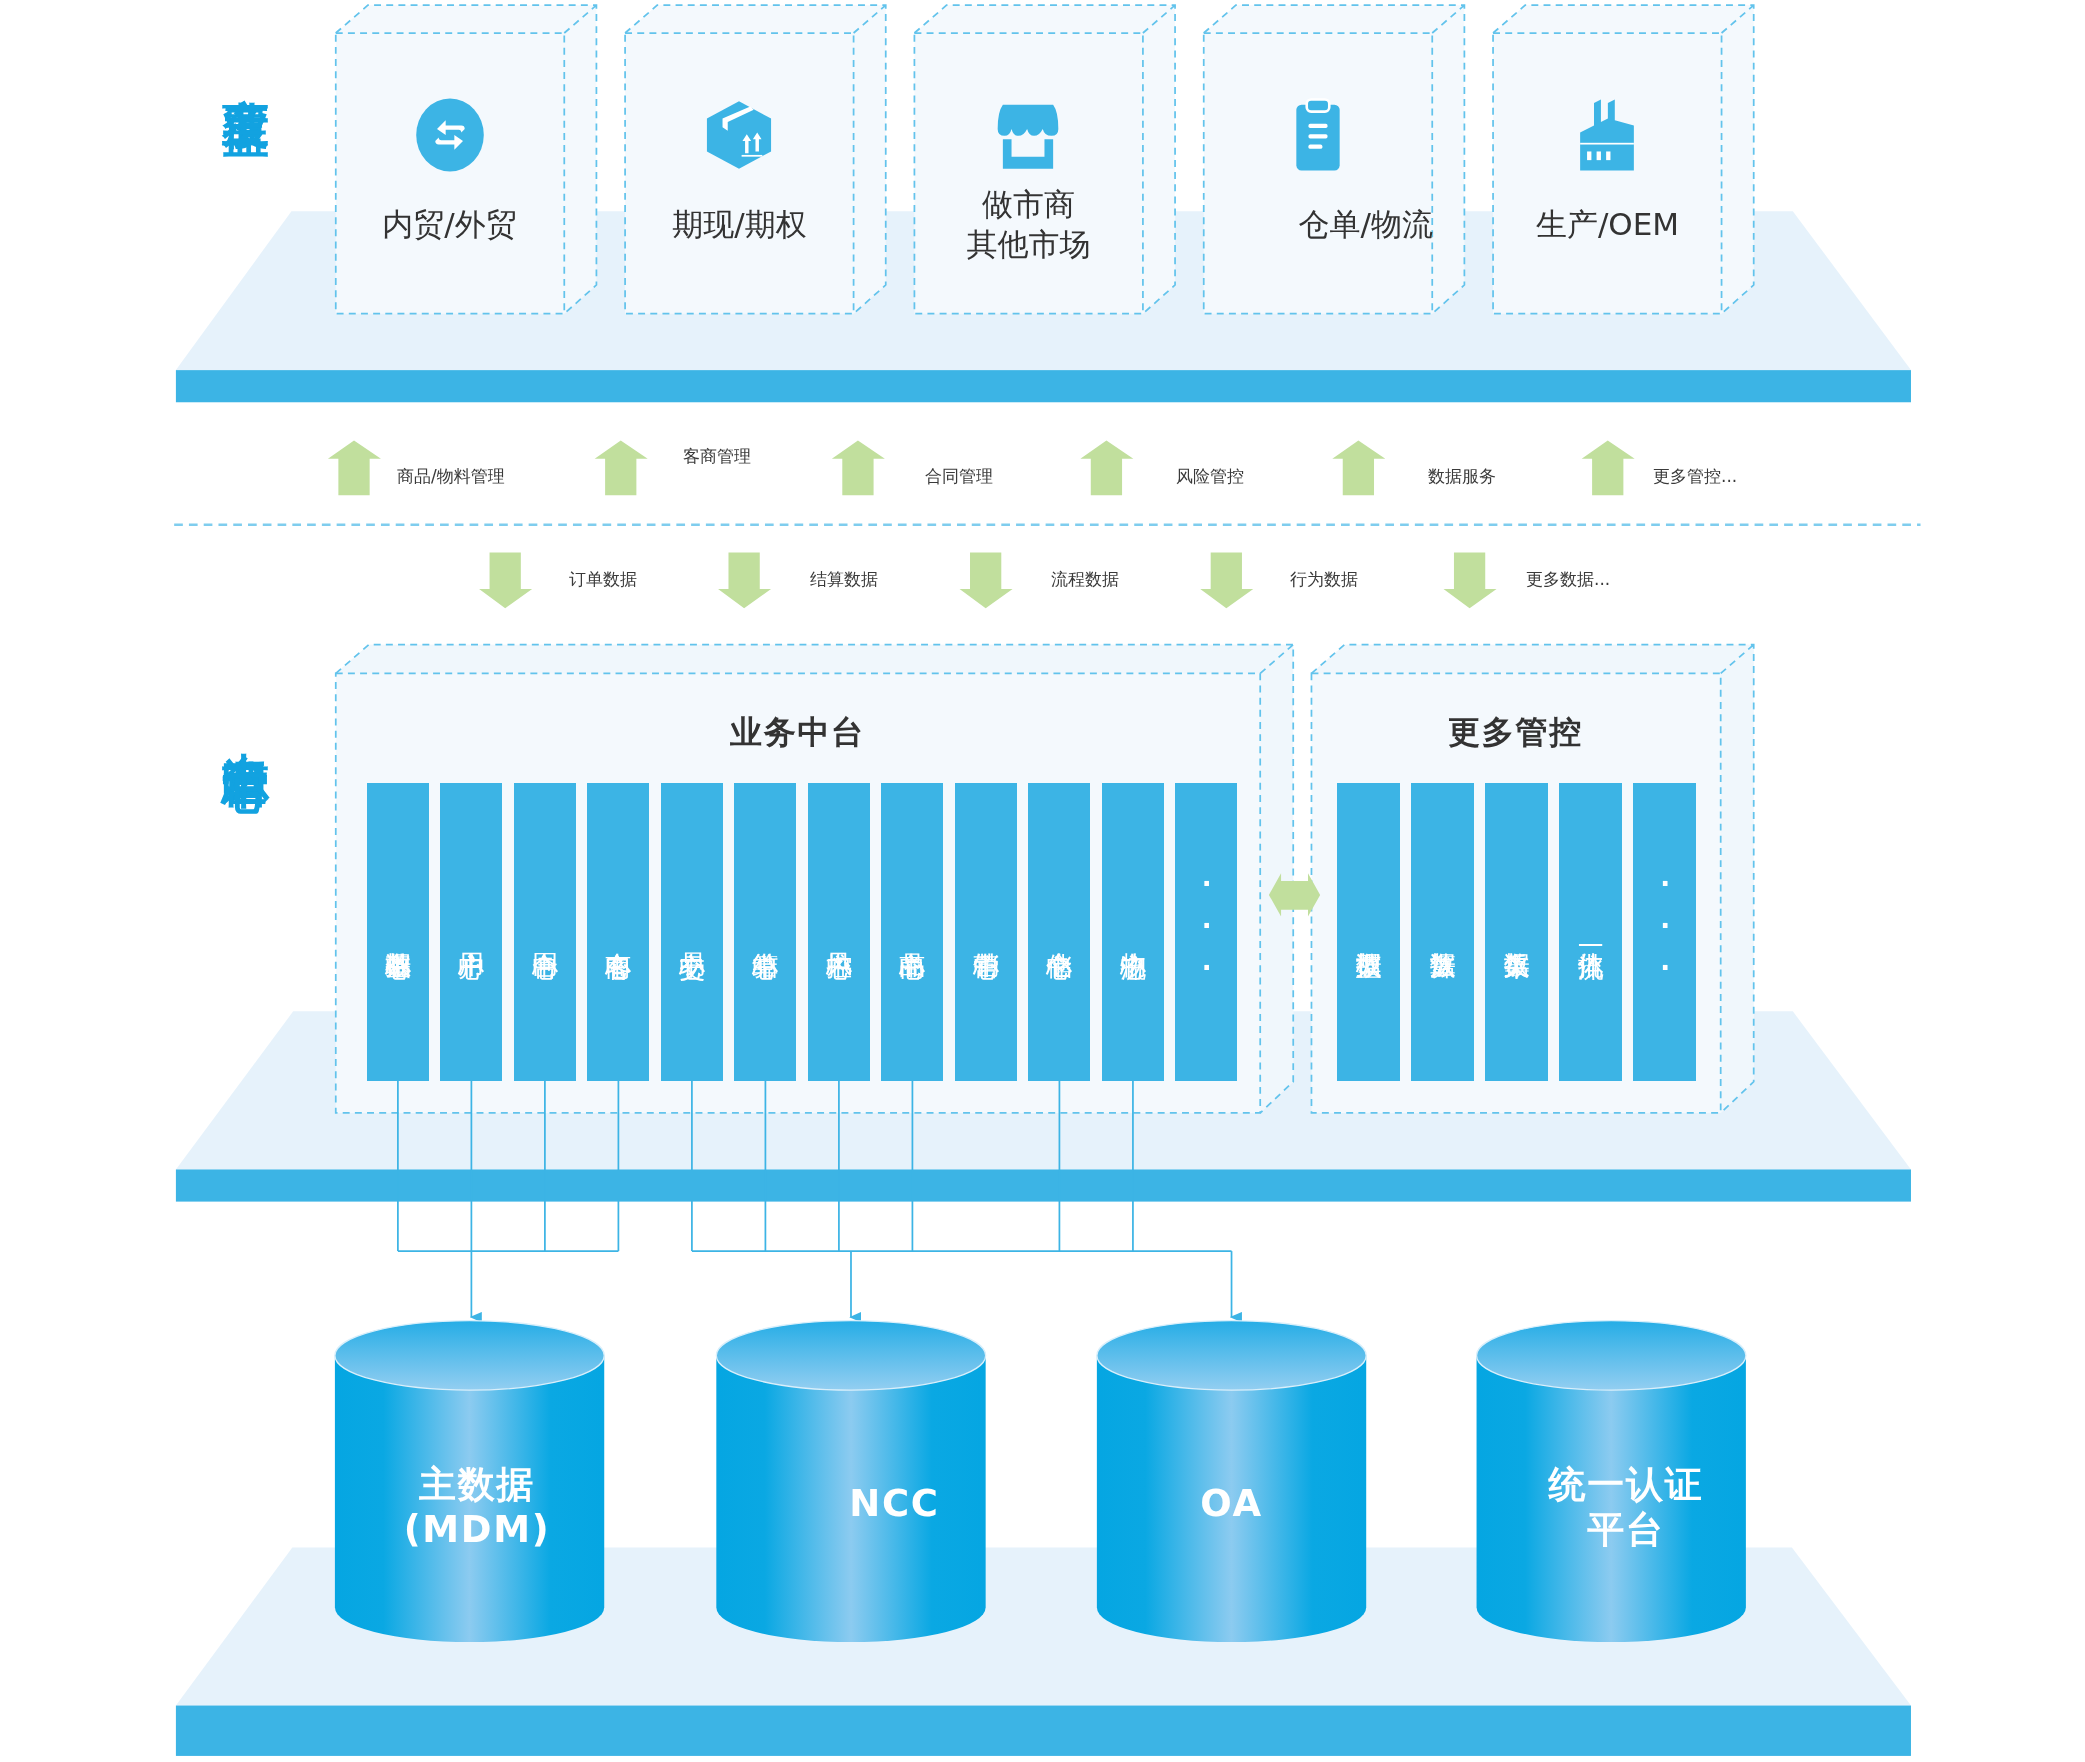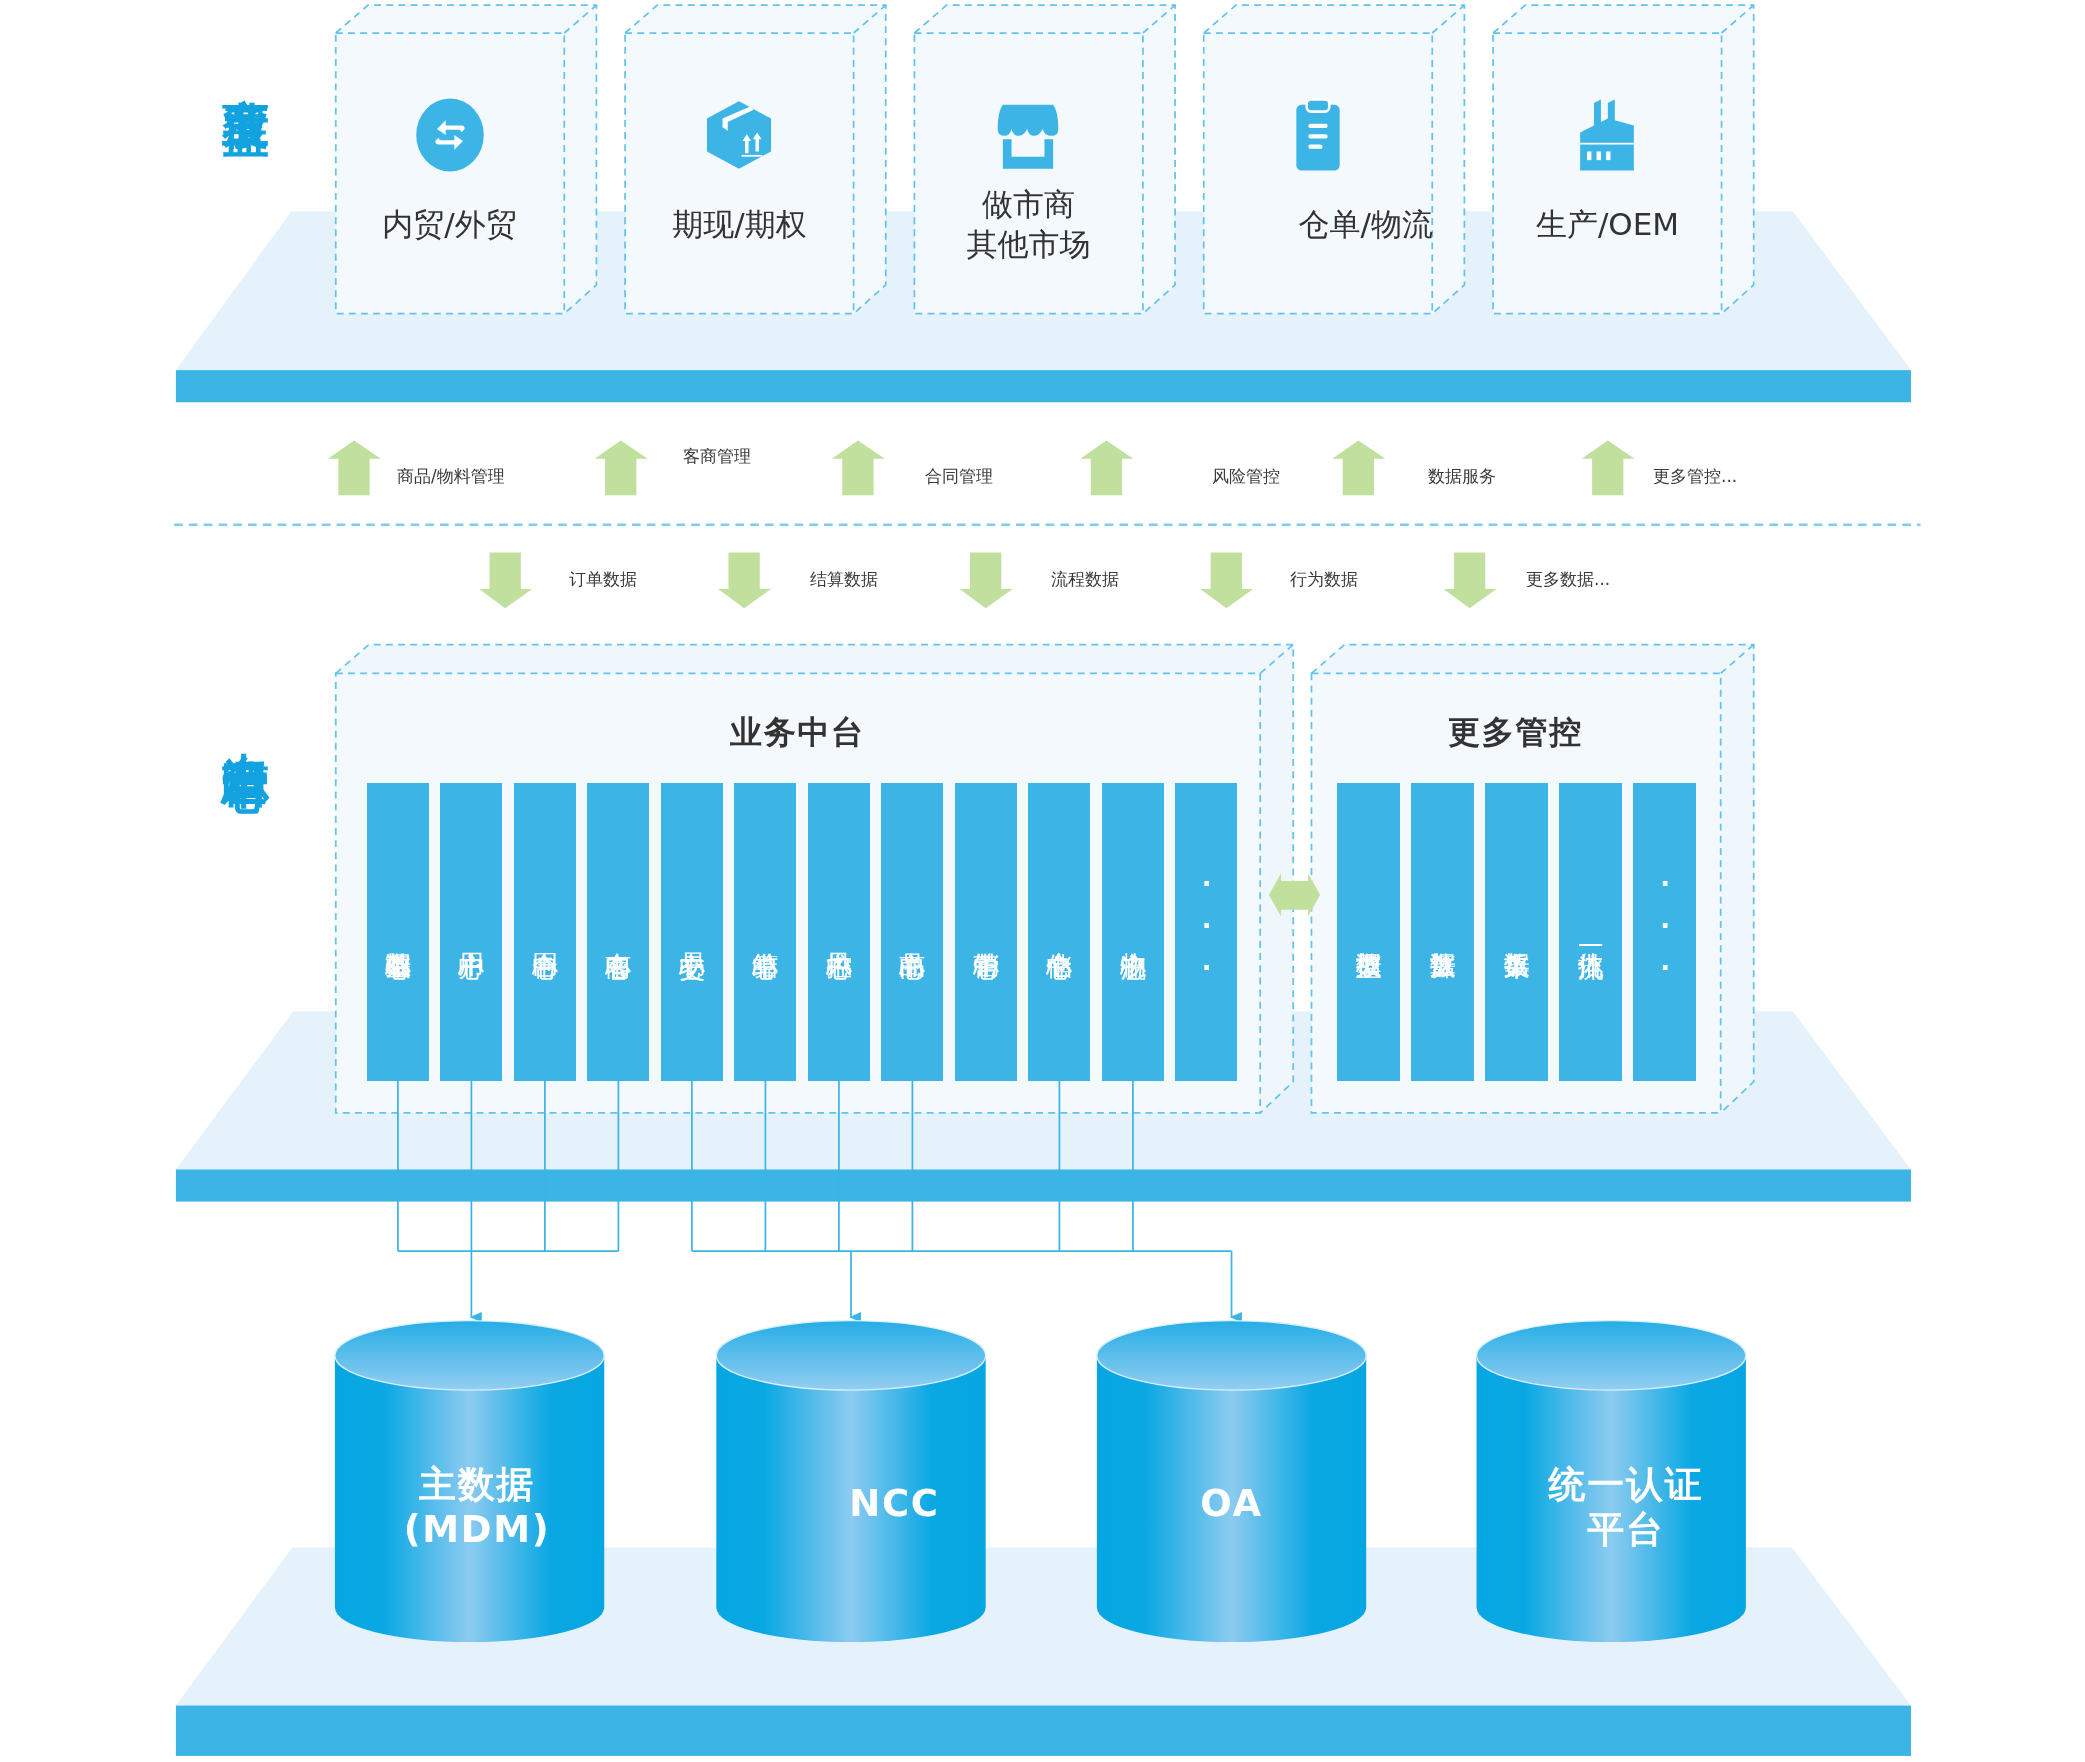--- a/index.html
+++ b/index.html
@@ -192,21 +192,21 @@
         <rect x="33" y="64" width="5" height="10" fill="#fff"></rect>
         <rect x="44" y="64" width="5" height="10" fill="#fff"></rect>
       </svg></div>
     <div class="box-label" style="left:1493px; width:229px; top:204px;">生产/OEM</div>
   </div>
 
 <div id="flow-up-labels">
     <div class="flow-label" style="left:397px; top:459px;">商品/物料管理</div>
     <div class="flow-label" style="left:683px; top:439px;">客商管理</div>
     <div class="flow-label" style="left:925px; top:459px;">合同管理</div>
-    <div class="flow-label" style="left:1176px; top:459px;margin-left:36px;">风险管控</div>
+    <div class="flow-label" style="left:1176px; top:459px;">风险管控</div>
     <div class="flow-label" style="left:1428px; top:459px;">数据服务</div>
     <div class="flow-label" style="left:1653px; top:459px;">更多管控...</div>
   </div>
 <div id="flow-down-labels">
     <div class="flow-label" style="left:569px; top:562px;">订单数据</div>
     <div class="flow-label" style="left:810px; top:562px;">结算数据</div>
     <div class="flow-label" style="left:1051px; top:562px;">流程数据</div>
     <div class="flow-label" style="left:1290px; top:562px;">行为数据</div>
     <div class="flow-label" style="left:1526px; top:562px;">更多数据...</div>
   </div>

